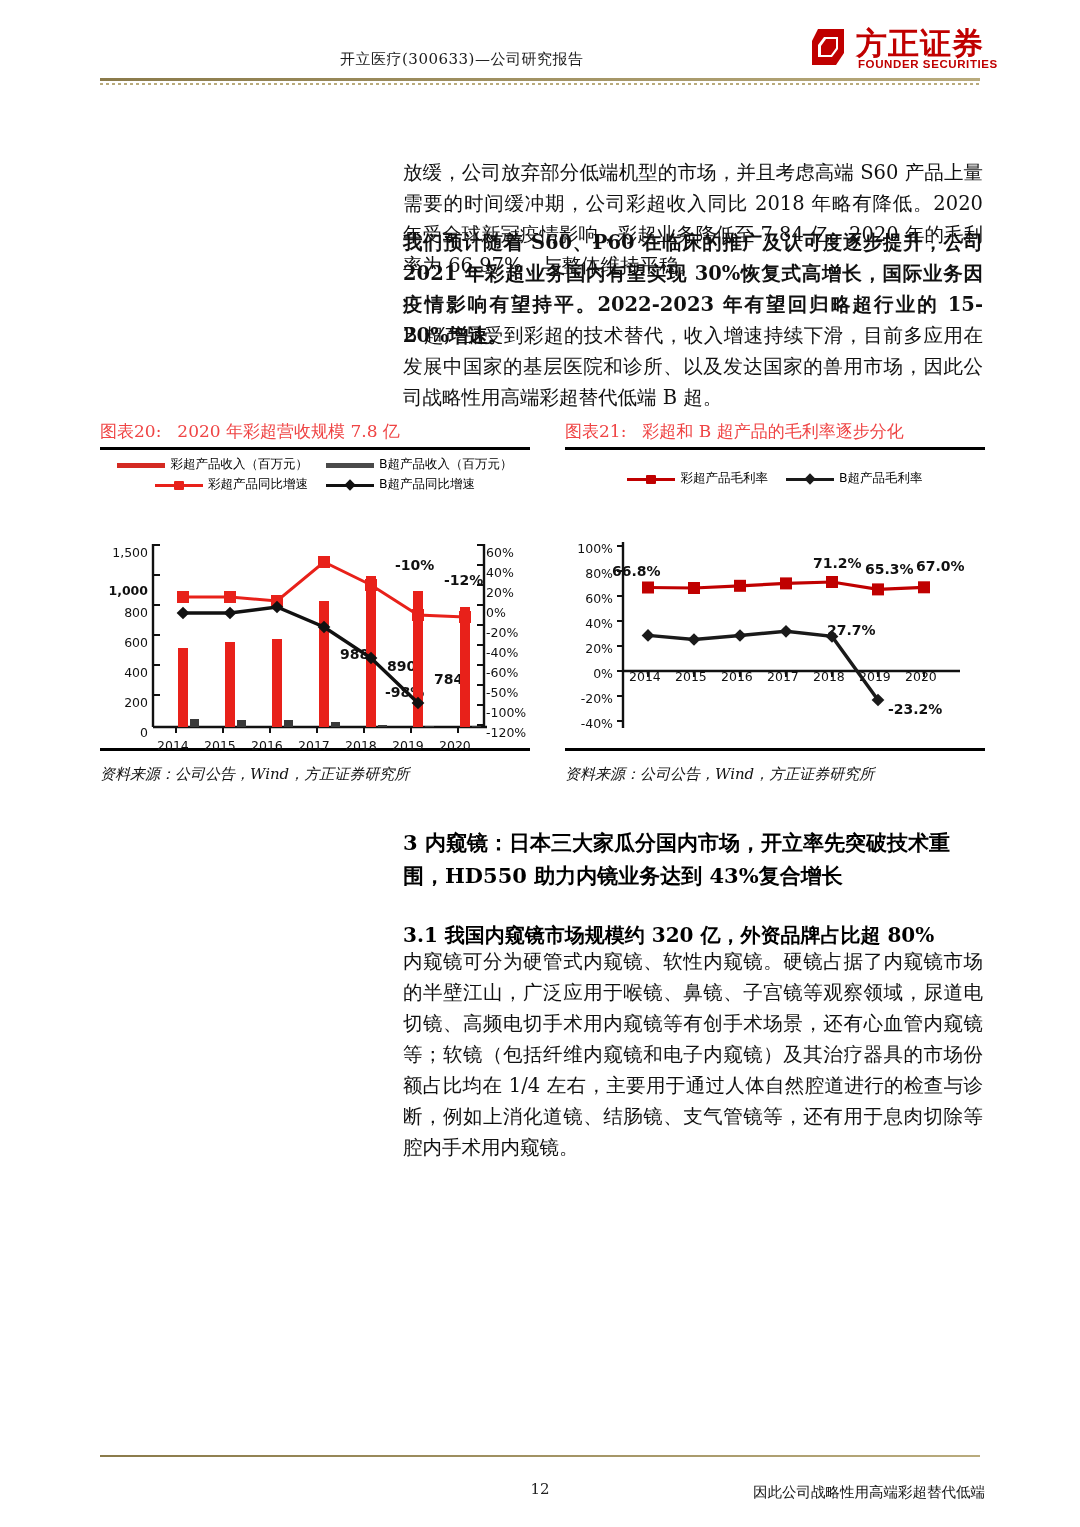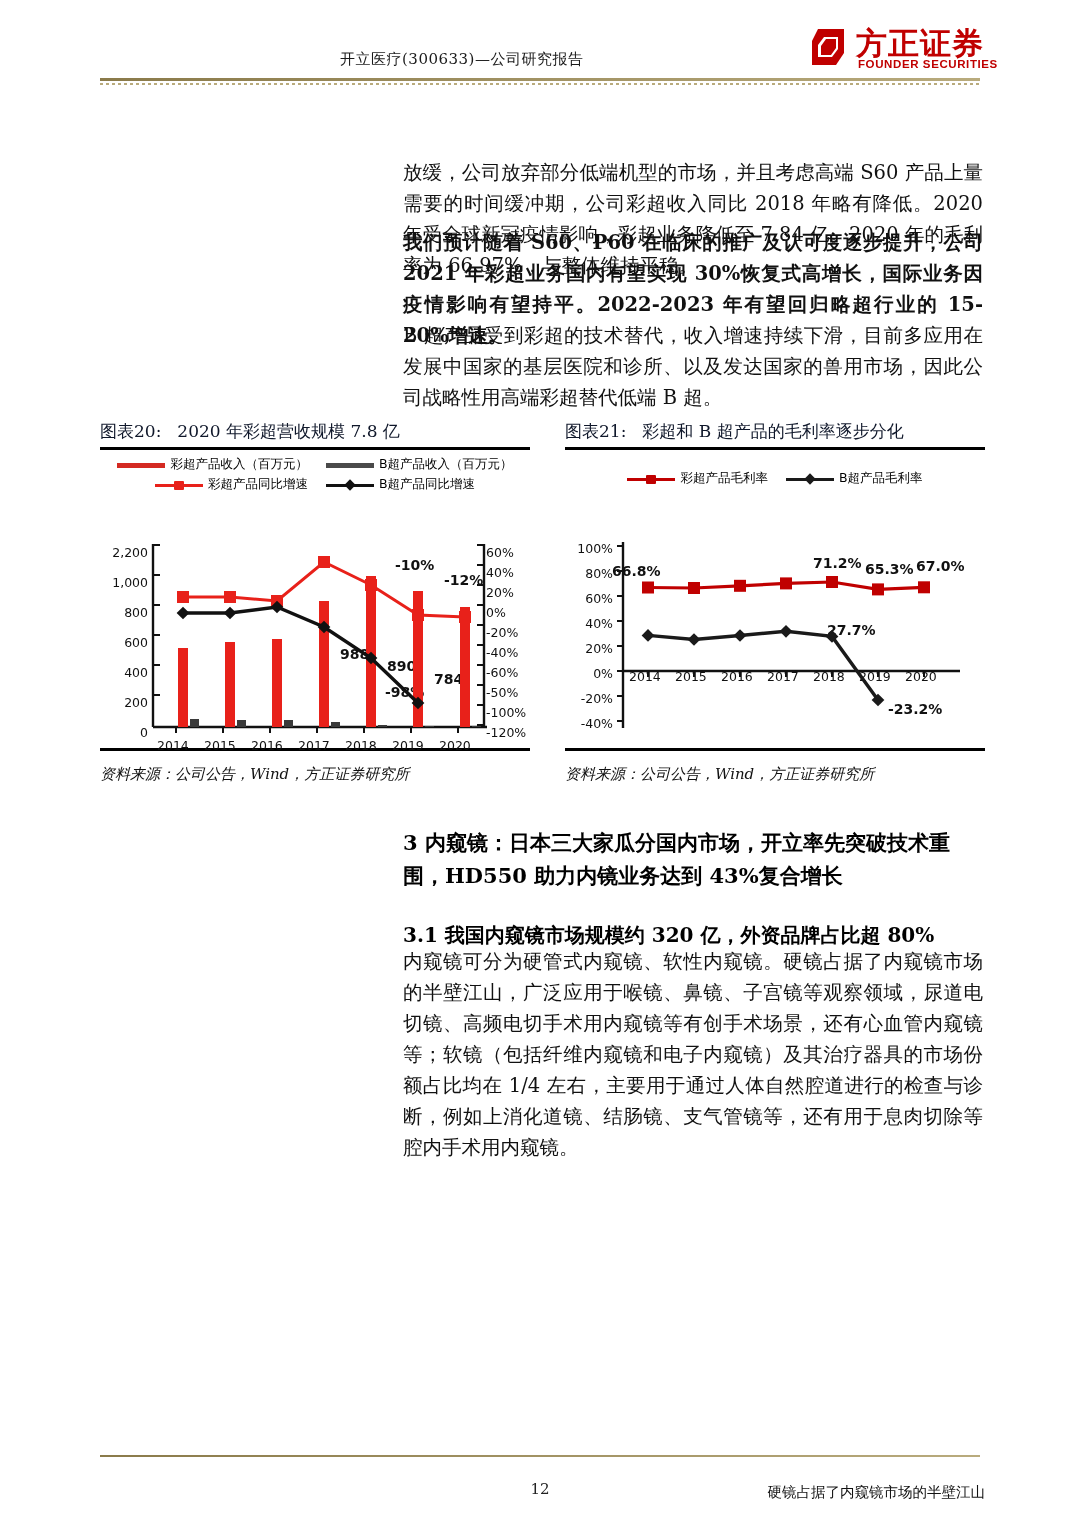--- a/index.html
+++ b/index.html
@@ -63,21 +63,21 @@
     font-size:20px;line-height:30px;font-weight:bold;
     font-family:"DejaVu Serif", serif;color:#000;margin-top:18px;
   }
 
   
   .fig{position:absolute;top:420px;}
   .fig-left{left:100px;width:430px;}
   .fig-right{left:565px;width:420px;}
   .fig-title{
     font-size:17px;font-family:"DejaVu Serif", serif;
-    color:#0f172a;white-space:nowrap;
+    color:#ef4444;white-space:nowrap;
     padding-bottom:4px;
   }
   .fig-title .num{margin-right:16px;}
   .rule-top{height:3px;background:#000;margin-bottom:6px;}
   .rule-bot{height:3px;background:#000;margin-top:2px;}
   .fig-src{
     font-size:15px;font-style:italic;
     font-family:"DejaVu Serif", serif;
     color:#111;padding-top:14px;white-space:nowrap;
   }
@@ -178,22 +178,22 @@
           <div class="lg-item">
             <span class="lg-swatch">
                 <span class="ln" style="background:#111;"></span>
                 <span class="mk di" style="background:#111;"></span>
               </span>
             <span>B超产品同比增速</span>
           </div>
         </div>
       </div>
 
-      <div class="tick r" style="left:0px;top:89px;width:48px;">2,200</div>
-      <div class="tick r" style="left:0px;top:119px;width:48px;">1,000</div>
+      <div class="tick r" style="left:0px;top:89px;width:48px;">1,500</div>
+      <div class="tick r" style="left:0px;top:127px;width:48px;font-weight:bold;">1,000</div>
       <div class="tick r" style="left:0px;top:149px;width:48px;">800</div>
       <div class="tick r" style="left:0px;top:179px;width:48px;">600</div>
       <div class="tick r" style="left:0px;top:209px;width:48px;">400</div>
       <div class="tick r" style="left:0px;top:239px;width:48px;">200</div>
       <div class="tick r" style="left:0px;top:269px;width:48px;">0</div>
 
       <div class="tick" style="left:386px;top:89px;">60%</div>
       <div class="tick" style="left:386px;top:109px;">40%</div>
       <div class="tick" style="left:386px;top:129px;">20%</div>
       <div class="tick" style="left:386px;top:149px;">0%</div>
@@ -407,15 +407,15 @@
     <div class="rule-bot"></div>
     <div class="fig-src">资料来源：公司公告，Wind，方正证券研究所</div>
   </div>
 
   <div class="h2" style="top:826px;">3 内窥镜：日本三大家瓜分国内市场，开立率先突破技术重围，HD550 助力内镜业务达到 43%复合增长</div>
   <div class="h3" style="top:902px;">3.1 我国内窥镜市场规模约 320 亿，外资品牌占比超 80%</div>
   <div class="para" style="top:946px;">内窥镜可分为硬管式内窥镜、软性内窥镜。硬镜占据了内窥镜市场的半壁江山，广泛应用于喉镜、鼻镜、子宫镜等观察领域，尿道电切镜、高频电切手术用内窥镜等有创手术场景，还有心血管内窥镜等；软镜（包括纤维内窥镜和电子内窥镜）及其治疗器具的市场份额占比均在 1/4 左右，主要用于通过人体自然腔道进行的检查与诊断，例如上消化道镜、结肠镜、支气管镜等，还有用于息肉切除等腔内手术用内窥镜。</div>
 
   <div class="ftr-rule"></div>
   <div class="ftr-page">12</div>
-  <div class="ftr-note">硬镜占据了内窥镜市场的半壁江山</div>
+  <div class="ftr-note">因此公司战略性用高端彩超替代低端</div>
 
 </div>
 
 </body></html>

